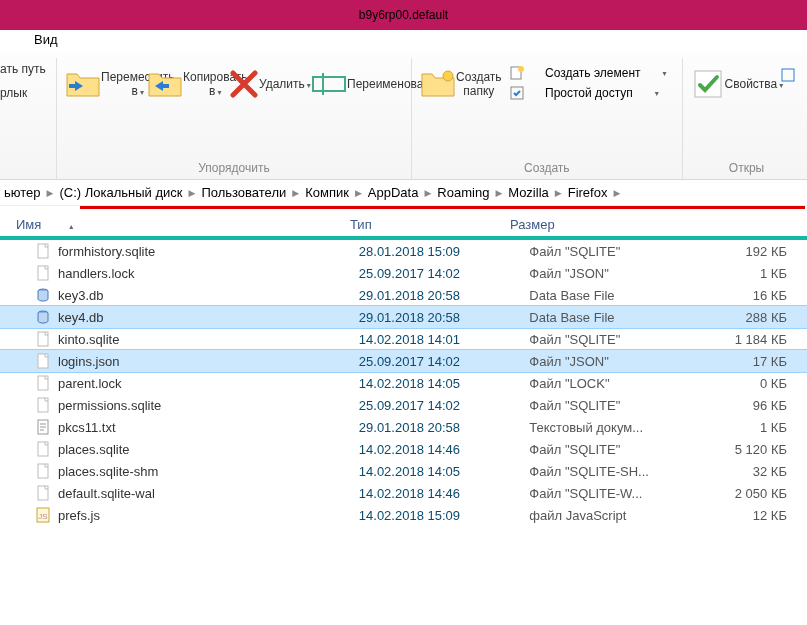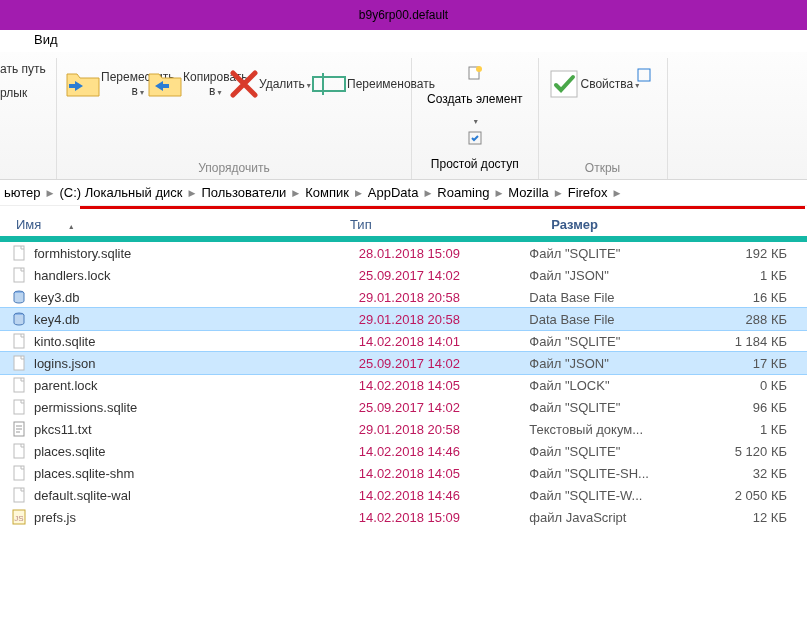--- a/index.html
+++ b/index.html
@@ -1,53 +1,53 @@
 <!DOCTYPE html>
 <html><head>
 <meta charset="utf-8">
 <style>
 * { margin: 0; padding: 0; box-sizing: border-box; font-family: "Segoe UI", Tahoma, sans-serif; }
 body { background: #fff; width: 807px; height: 625px; overflow: hidden; font-size: 12px; }
 
-.titlebar { height: 30px; background: #a21caf; display: flex; align-items: center; justify-content: center; color: #000; }
+.titlebar { height: 30px; background: #be185d; display: flex; align-items: center; justify-content: center; color: #000; }
 .titlebar span { font-size: 12px; }
 
 .view-tab { height: 22px; padding: 2px 0 0 34px; font-size: 13px; }
 
 .ribbon { height: 128px; background: linear-gradient(#fdfdfd, #f5f5f5); border-bottom: 1px solid #d8d8d8; display: flex; padding-top: 6px; overflow: hidden; }
 .ribbon-group { border-right: 1px solid #e0e0e0; display: flex; flex-direction: column; justify-content: space-between; padding-bottom: 4px; }
 .group-items { display: flex; align-items: flex-start; padding: 4px 6px 0; gap: 4px; }
 .group-label { text-align: center; color: #888; font-size: 12px; padding-top: 2px; }
 .big-btn { display: flex; flex-direction: row; align-items: center; width: 78px; text-align: center; cursor: pointer; padding: 2px; }
 .big-btn .icon-wrap { width: 40px; height: 40px; display: flex; align-items: center; justify-content: center; }
 .big-btn .label { font-size: 12px; line-height: 1.15; margin-top: 2px; color: #333; }
 .dd::after { content: "▾"; font-size: 8px; margin-left: 2px; color: #666; }
 .small-items { display: flex; flex-direction: column; gap: 2px; padding: 2px 8px; }
-.small-item { display: flex; align-items: center; gap: 11px; cursor: pointer; font-size: 12px; white-space: nowrap; padding: 1px; flex-direction: column; }
+.small-item { display: flex; align-items: center; gap: 20px; cursor: pointer; font-size: 12px; white-space: nowrap; padding: 1px; }
 .side-left { display: flex; flex-direction: column; padding: 4px 8px 0 0; gap: 10px; width: 56px; }
 .side-left div { font-size: 12px; color: #333; white-space: nowrap; }
 
 .breadcrumb { height: 26px; display: flex; align-items: center; padding: 0 4px; gap: 6px; font-size: 13px; border-bottom: 1px solid #eee; overflow: hidden; white-space: nowrap; }
 .breadcrumb .sep { color: #888; font-size: 9px; }
 .breadcrumb .crumb { cursor: pointer; }
 .red-line { height: 3px; background: #d00; margin: 0 2px 2px 80px; }
 
 .file-area { overflow-y: auto; }
-.headers { display: flex; padding: 6px 10px 4px; border-bottom: 6px solid #14b8a6; color: #3a5b8a; font-size: 13px; }
+.headers { display: flex; padding: 6px 10px 4px; border-bottom: 4px solid #14b8a6; color: #3a5b8a; font-size: 13px; }
 .headers > div { cursor: pointer; }
 .col-name { width: 340px; padding-left: 6px; }
 .col-date { width: 160px; }
 .col-type { width: 160px; }
-.col-size { width: 98px; text-align: right; padding-right: 10px; font-weight: bold; }
+.col-size { width: 98px; text-align: left; padding-right: 10px; }
 
 .row { display: flex; align-items: center; padding: 3px 10px; font-size: 13px; color: #333; cursor: default; gap: 12px; }
 .row.selected { background: #cce8ff; outline: 1px solid #99d1ff; }
-.row .file-icon { width: 18px; height: 16px; margin-right: 6px; display: inline-flex; align-items: center; justify-content: center; flex-shrink: 0; }
+.row .file-icon { width: 18px; height: 16px; margin-right: 6px; display: inline-flex; align-items: center; justify-content: center; flex-shrink: 0; margin-left: 24px; }
 .row .c-name { width: 340px; display: flex; align-items: center; white-space: nowrap; overflow: hidden; }
-.row .c-date { width: 160px; color: #be185d; }
+.row .c-date { width: 160px; color: #0c4a6e; }
 .row .c-type { width: 160px; color: #555; white-space: nowrap; overflow: hidden; text-overflow: ellipsis; }
 .row .c-size { width: 98px; text-align: right; color: #555; padding-right: 10px; }
 .sort-ind { font-size: 8px; margin-left: 28px; color: #666; }
 </style>
 </head>
 <body>
 
 <div class="titlebar">
   <span>b9y6rp00.default</span>
 </div>
@@ -99,20 +99,29 @@
             </svg>
         </div>
         <div class="label">Переименовать</div>
       </div>
     </div>
     <div class="group-label">Упорядочить</div>
   </div>
 
   <div class="ribbon-group">
     <div class="group-items">
+      <div class="big-btn">
+        <div class="icon-wrap">
+          <svg width="36" height="32" viewBox="0 0 36 32">
+              <path d="M2 6h10l3 4h19v18H2z" fill="#ffe08a" stroke="#d4a638"></path>
+              <circle cx="28" cy="8" r="5" fill="#ffcf4a" stroke="#d4a638"></circle>
+            </svg>
+        </div>
+        <div class="label">Создать папку</div>
+      </div>
       <div class="small-items">
         <div class="small-item dd">
           <svg width="16" height="16" viewBox="0 0 16 16">
               <rect x="2" y="2" width="10" height="12" fill="#fff" stroke="#888"></rect>
               <circle cx="12" cy="4" r="3" fill="#ffcf4a"></circle>
             </svg>
           <span>Создать элемент</span>
         </div>
         <div class="small-item dd">
           <svg width="16" height="16" viewBox="0 0 16 16">

